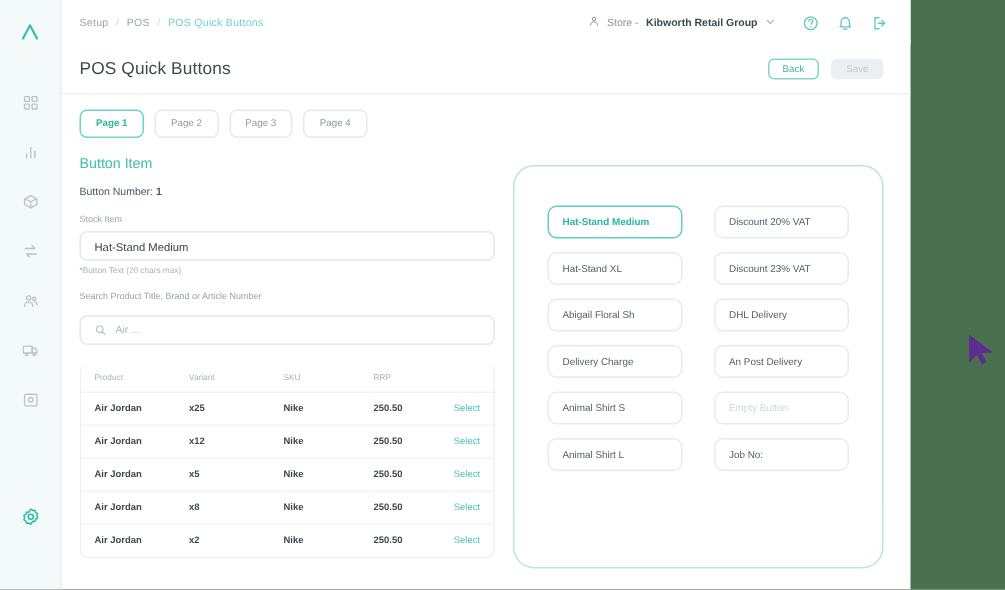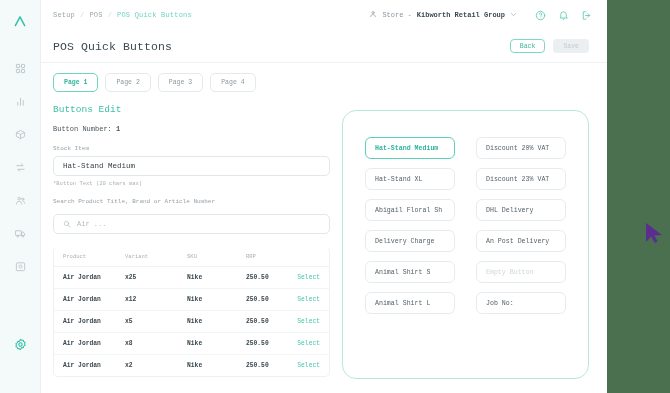--- a/index.html
+++ b/index.html
@@ -2,21 +2,21 @@
 <html><head>
 <meta charset="utf-8">
 <style>
   * { box-sizing: border-box; margin: 0; padding: 0; }
   html, body {
     width: 670px; height: 393px;
     font-family: "Liberation Sans", sans-serif;
     background: #4a7050;
     overflow: hidden;
   }
-  #root { position: relative; width: 670px; height: 339px; font-family: Liberation Mono, monospace; }
+  #root { position: relative; width: 670px; height: 339px; }
 
   
   .app {
     position: absolute; left: 0; top: 0;
     width: 607px; height: 393px;
     background: #ffffff;
     display: flex;
   }
 
   
@@ -329,21 +329,21 @@
       <div class="tabs">
         <div class="tab active">Page 1</div>
         <div class="tab">Page 2</div>
         <div class="tab">Page 3</div>
         <div class="tab">Page 4</div>
       </div>
 
       <div class="content">
 
         <div class="col-left">
-          <div class="section-title">Buttons Edit</div>
+          <div class="section-title">Button Item</div>
           <div class="btn-number">
             <span>Button Number:</span>
             <b>1</b>
           </div>
 
           <div class="field-label">Stock Item</div>
           <div class="text-input">
             <span>Hat-Stand Medium</span>
           </div>
           <div class="hint">*Button Text (20 chars max)</div>

